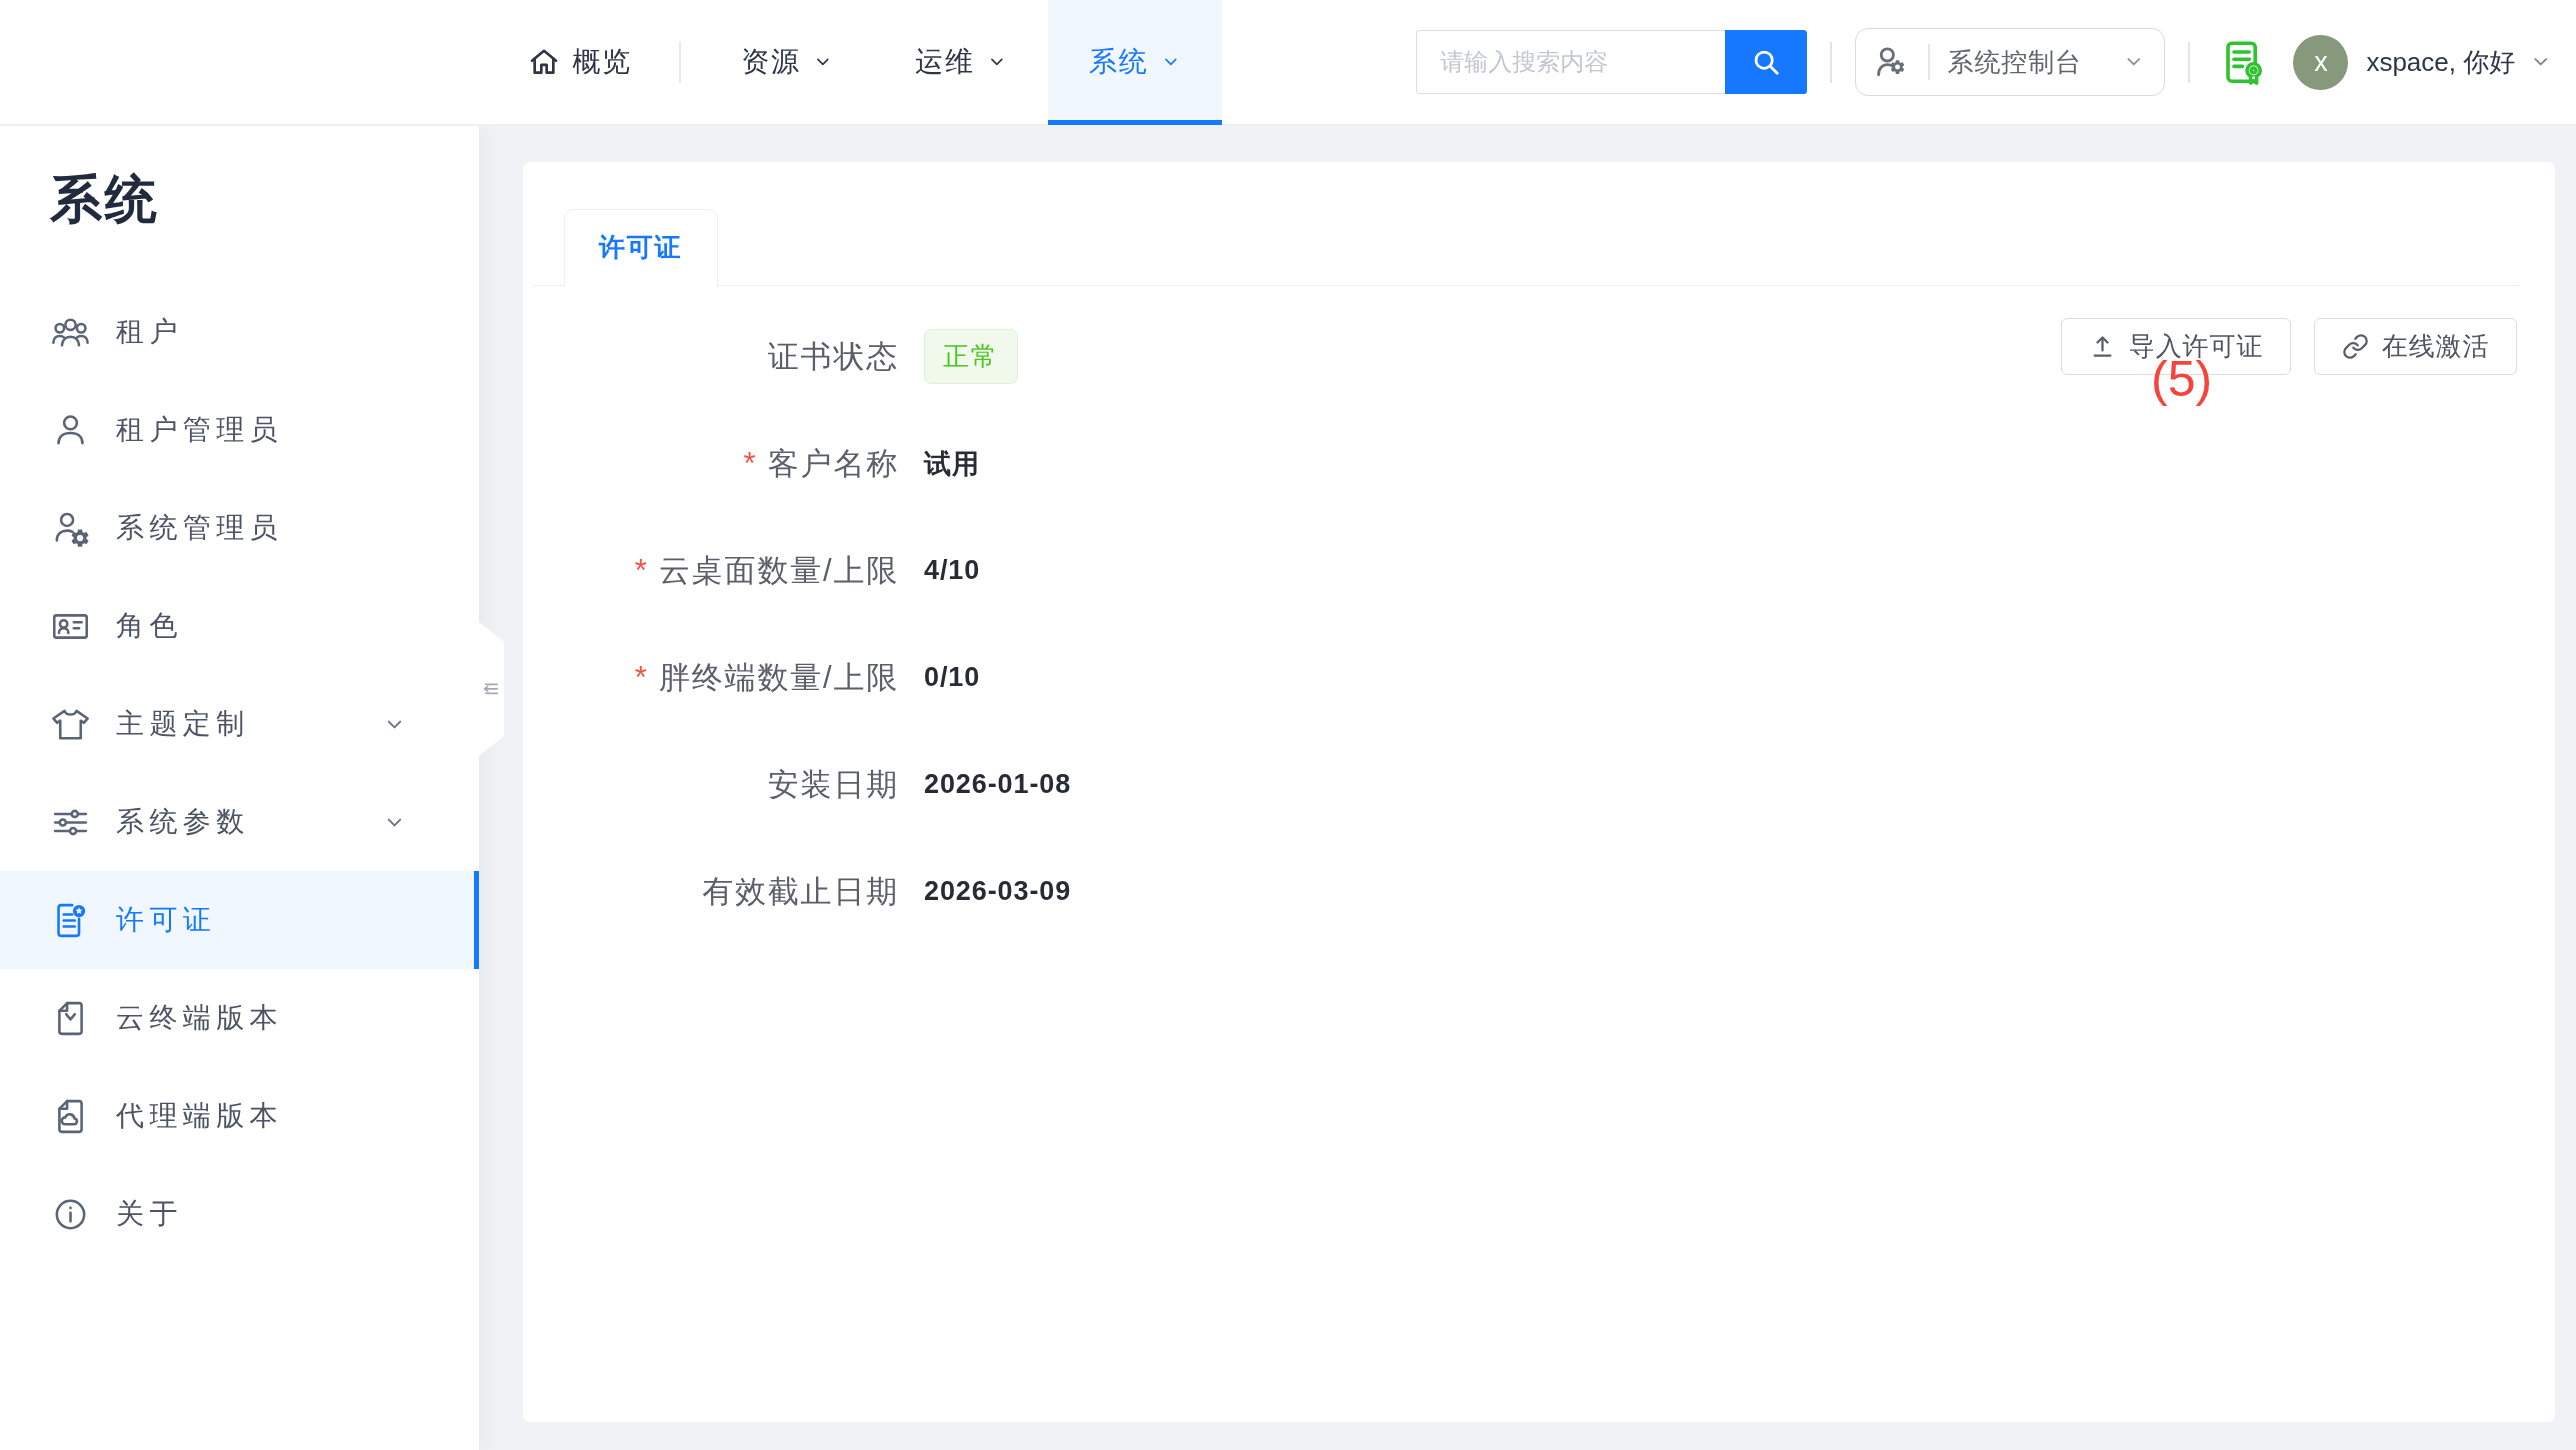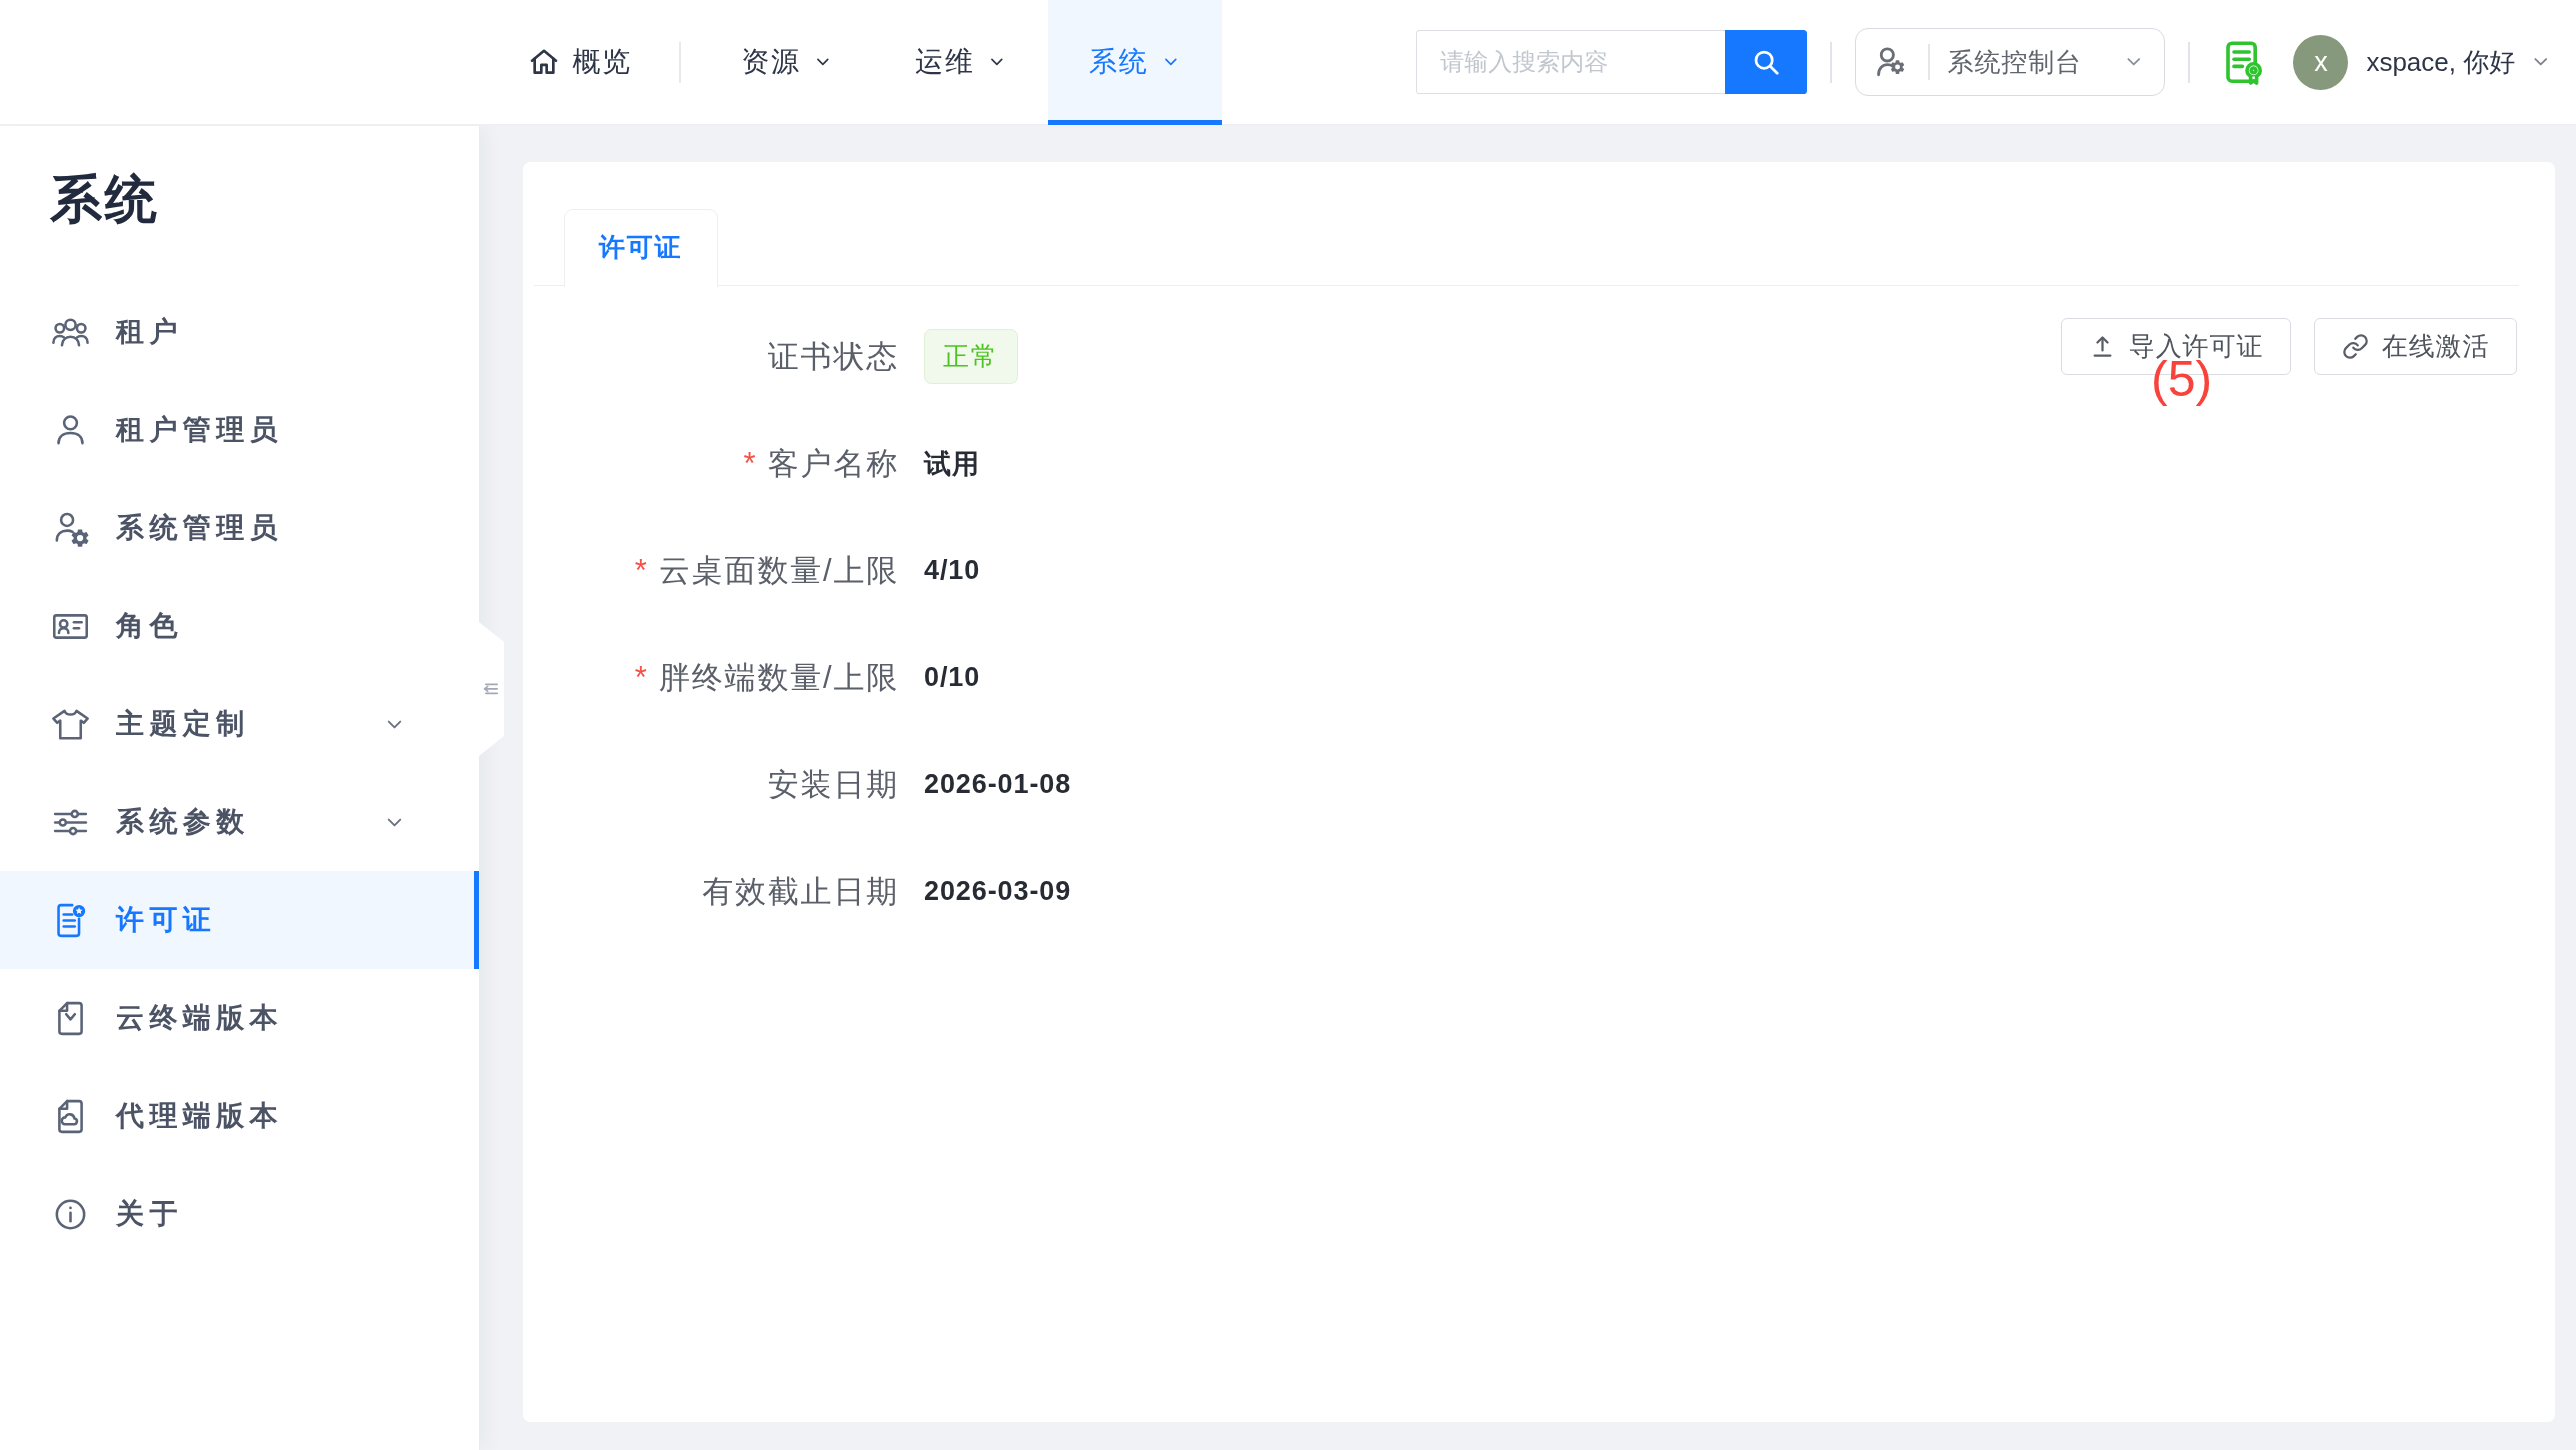--- a/index.html
+++ b/index.html
@@ -59,21 +59,21 @@
   .user-name { font-size: 26px; color: #2d3547; margin: 0 14.3px 0 18px; }
   .user .chev { color: #7d828c; }
 
   
   .sidebar {
     position: absolute; top: 126px; left: 0; bottom: 0; width: 480px;
     background: #fff; border-right: 0.9px solid #e9ebef;
     box-shadow: 7.2px 0 18px rgba(31,41,55,0.04); z-index: 10;
   }
   .side-title { margin: 39px 0 0 50px; font-size: 52px; font-weight: 700; color: #222b3d; letter-spacing: 2.7px; }
-  .menu { position: absolute; top: 157px; left: 0; right: 0; font-weight: bold; }
+  .menu { position: absolute; top: 157px; left: 0; right: 0; }
   .menu-item {
     height: 98px; display: flex; align-items: center; padding-left: 50px;
     position: relative; color: #515a6e; cursor: pointer;
   }
   .mi-icon { width: 41px; height: 41px; margin-right: 25px; display: flex; color: #5b6477; }
   .mi-label { font-size: 28px; letter-spacing: 5.4px; color: #4b5365; }
   .mi-chevron { position: absolute; right: 73px; display: flex; color: #6b7383; }
   .menu-item.active { background: #f0f7ff; }
   .menu-item.active::after {
     content: ""; position: absolute; right: 0; top: 0; bottom: 0; width: 5.4px; background: #1677ff;

